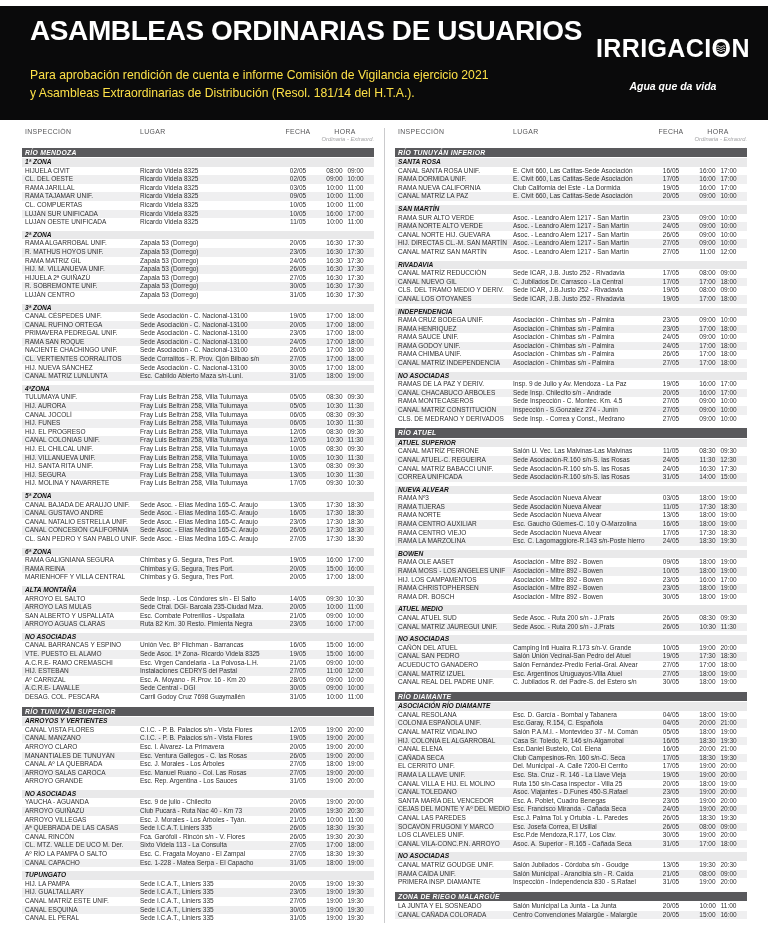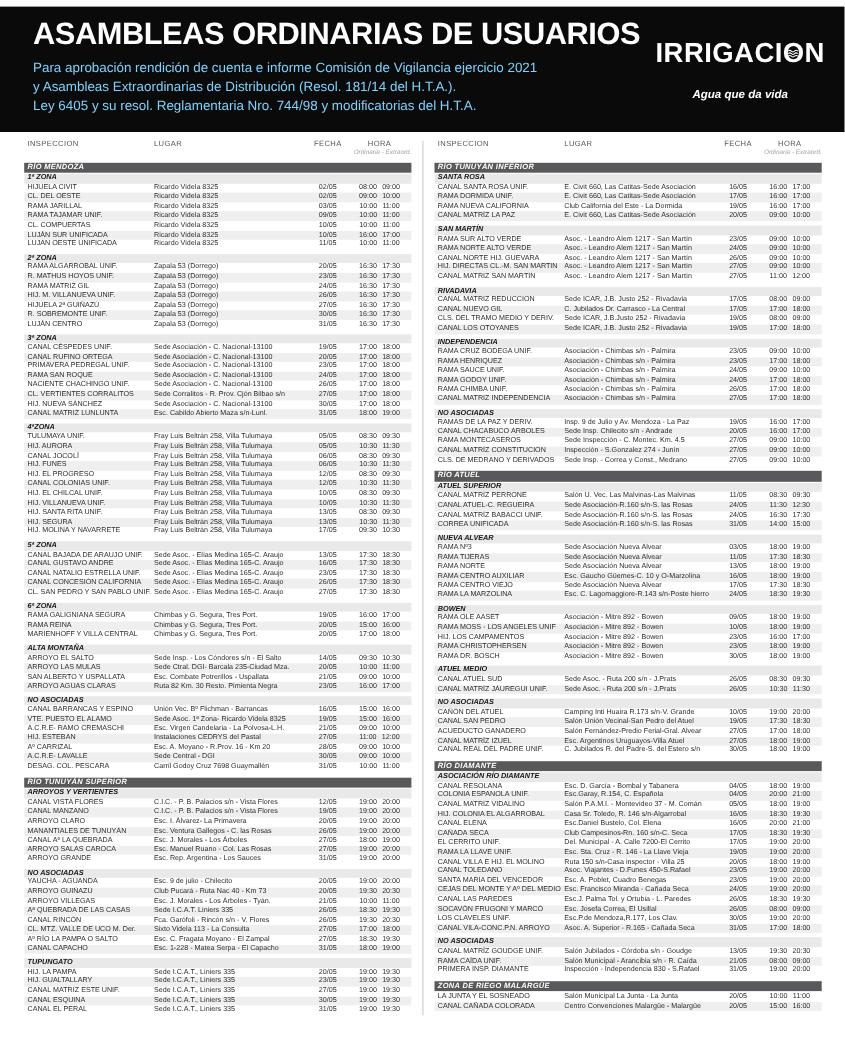--- a/index.html
+++ b/index.html
@@ -4,21 +4,21 @@
 <style>
   * { margin:0; padding:0; box-sizing:border-box; }
   html,body { background:#ffffff; }
   body { font-family:"Liberation Sans", sans-serif; }
   .page { position:relative; width:768px; height:951px; background:#fff; overflow:hidden; }
 
   
   .banner { position:absolute; left:0; top:6px; width:768px; height:114px; background:#0a0a0b; color:#fff; display:flex; }
   .banner-left { flex:1; padding:9px 14px 0 30px; }
   .title { font-size:28px; font-weight:800; letter-spacing:-0.4px; white-space:nowrap; }
-  .subtitle { margin-top:6px; font-size:12.2px; font-weight:300; color:#7dd3fc; line-height:1.44; }
+  .subtitle { margin-top:20px; font-size:12.2px; font-weight:300; color:#fde047; line-height:1.44; }
   .banner-sep { width:1px; background:#909093; margin:26px 0 18px; }
   .brand { width:196px; display:flex; flex-direction:column; align-items:center; justify-content:center; padding-right:20px; }
   .brand-name { font-size:25px; font-weight:800; letter-spacing:0.4px; white-space:nowrap; }
   .logo-o { position:relative; display:inline-block; }
   .logo-o svg { position:absolute; left:22%; top:30%; width:58%; height:40%; }
   .brand-tag { font-style:italic; font-size:10.5px; margin-top:17px; font-weight:600; }
 
   
   .cols { position:absolute; left:22px; top:128px; width:730px; display:flex; gap:10px; }
   .col { width:352px; }
@@ -45,21 +45,20 @@
 <body>
 
 <div class="page">
 
   <header class="banner">
     <div class="banner-left">
       <div class="title">ASAMBLEAS ORDINARIAS DE USUARIOS</div>
       <div class="subtitle">
         <div>Para aprobación rendición de cuenta e informe Comisión de Vigilancia ejercicio 2021</div>
         <div>y Asambleas Extraordinarias de Distribución (Resol. 181/14 del H.T.A.).</div>
-        <div>Ley 6405 y su resol. Reglamentaria Nro. 744/98 y modificatorias del H.T.A.</div>
       </div>
     </div>
     <div class="banner-sep"></div>
     <div class="brand">
       <div class="brand-name"><span>IRRIGACI</span><span class="logo-o"><span>O</span><svg viewBox="0 0 20 14" aria-hidden="true">
               <path d="M1 3 q2.5 -2.5 5 0 q2.5 2.5 5 0 q2.5 -2.5 5 0" fill="none" stroke="#fff" stroke-width="1.6"></path>
               <path d="M1 7 q2.5 -2.5 5 0 q2.5 2.5 5 0 q2.5 -2.5 5 0" fill="none" stroke="#fff" stroke-width="1.6"></path>
               <path d="M1 11 q2.5 -2.5 5 0 q2.5 2.5 5 0 q2.5 -2.5 5 0" fill="none" stroke="#fff" stroke-width="1.6"></path>
             </svg></span><span>N</span></div>
       <div class="brand-tag">Agua que da vida</div>

